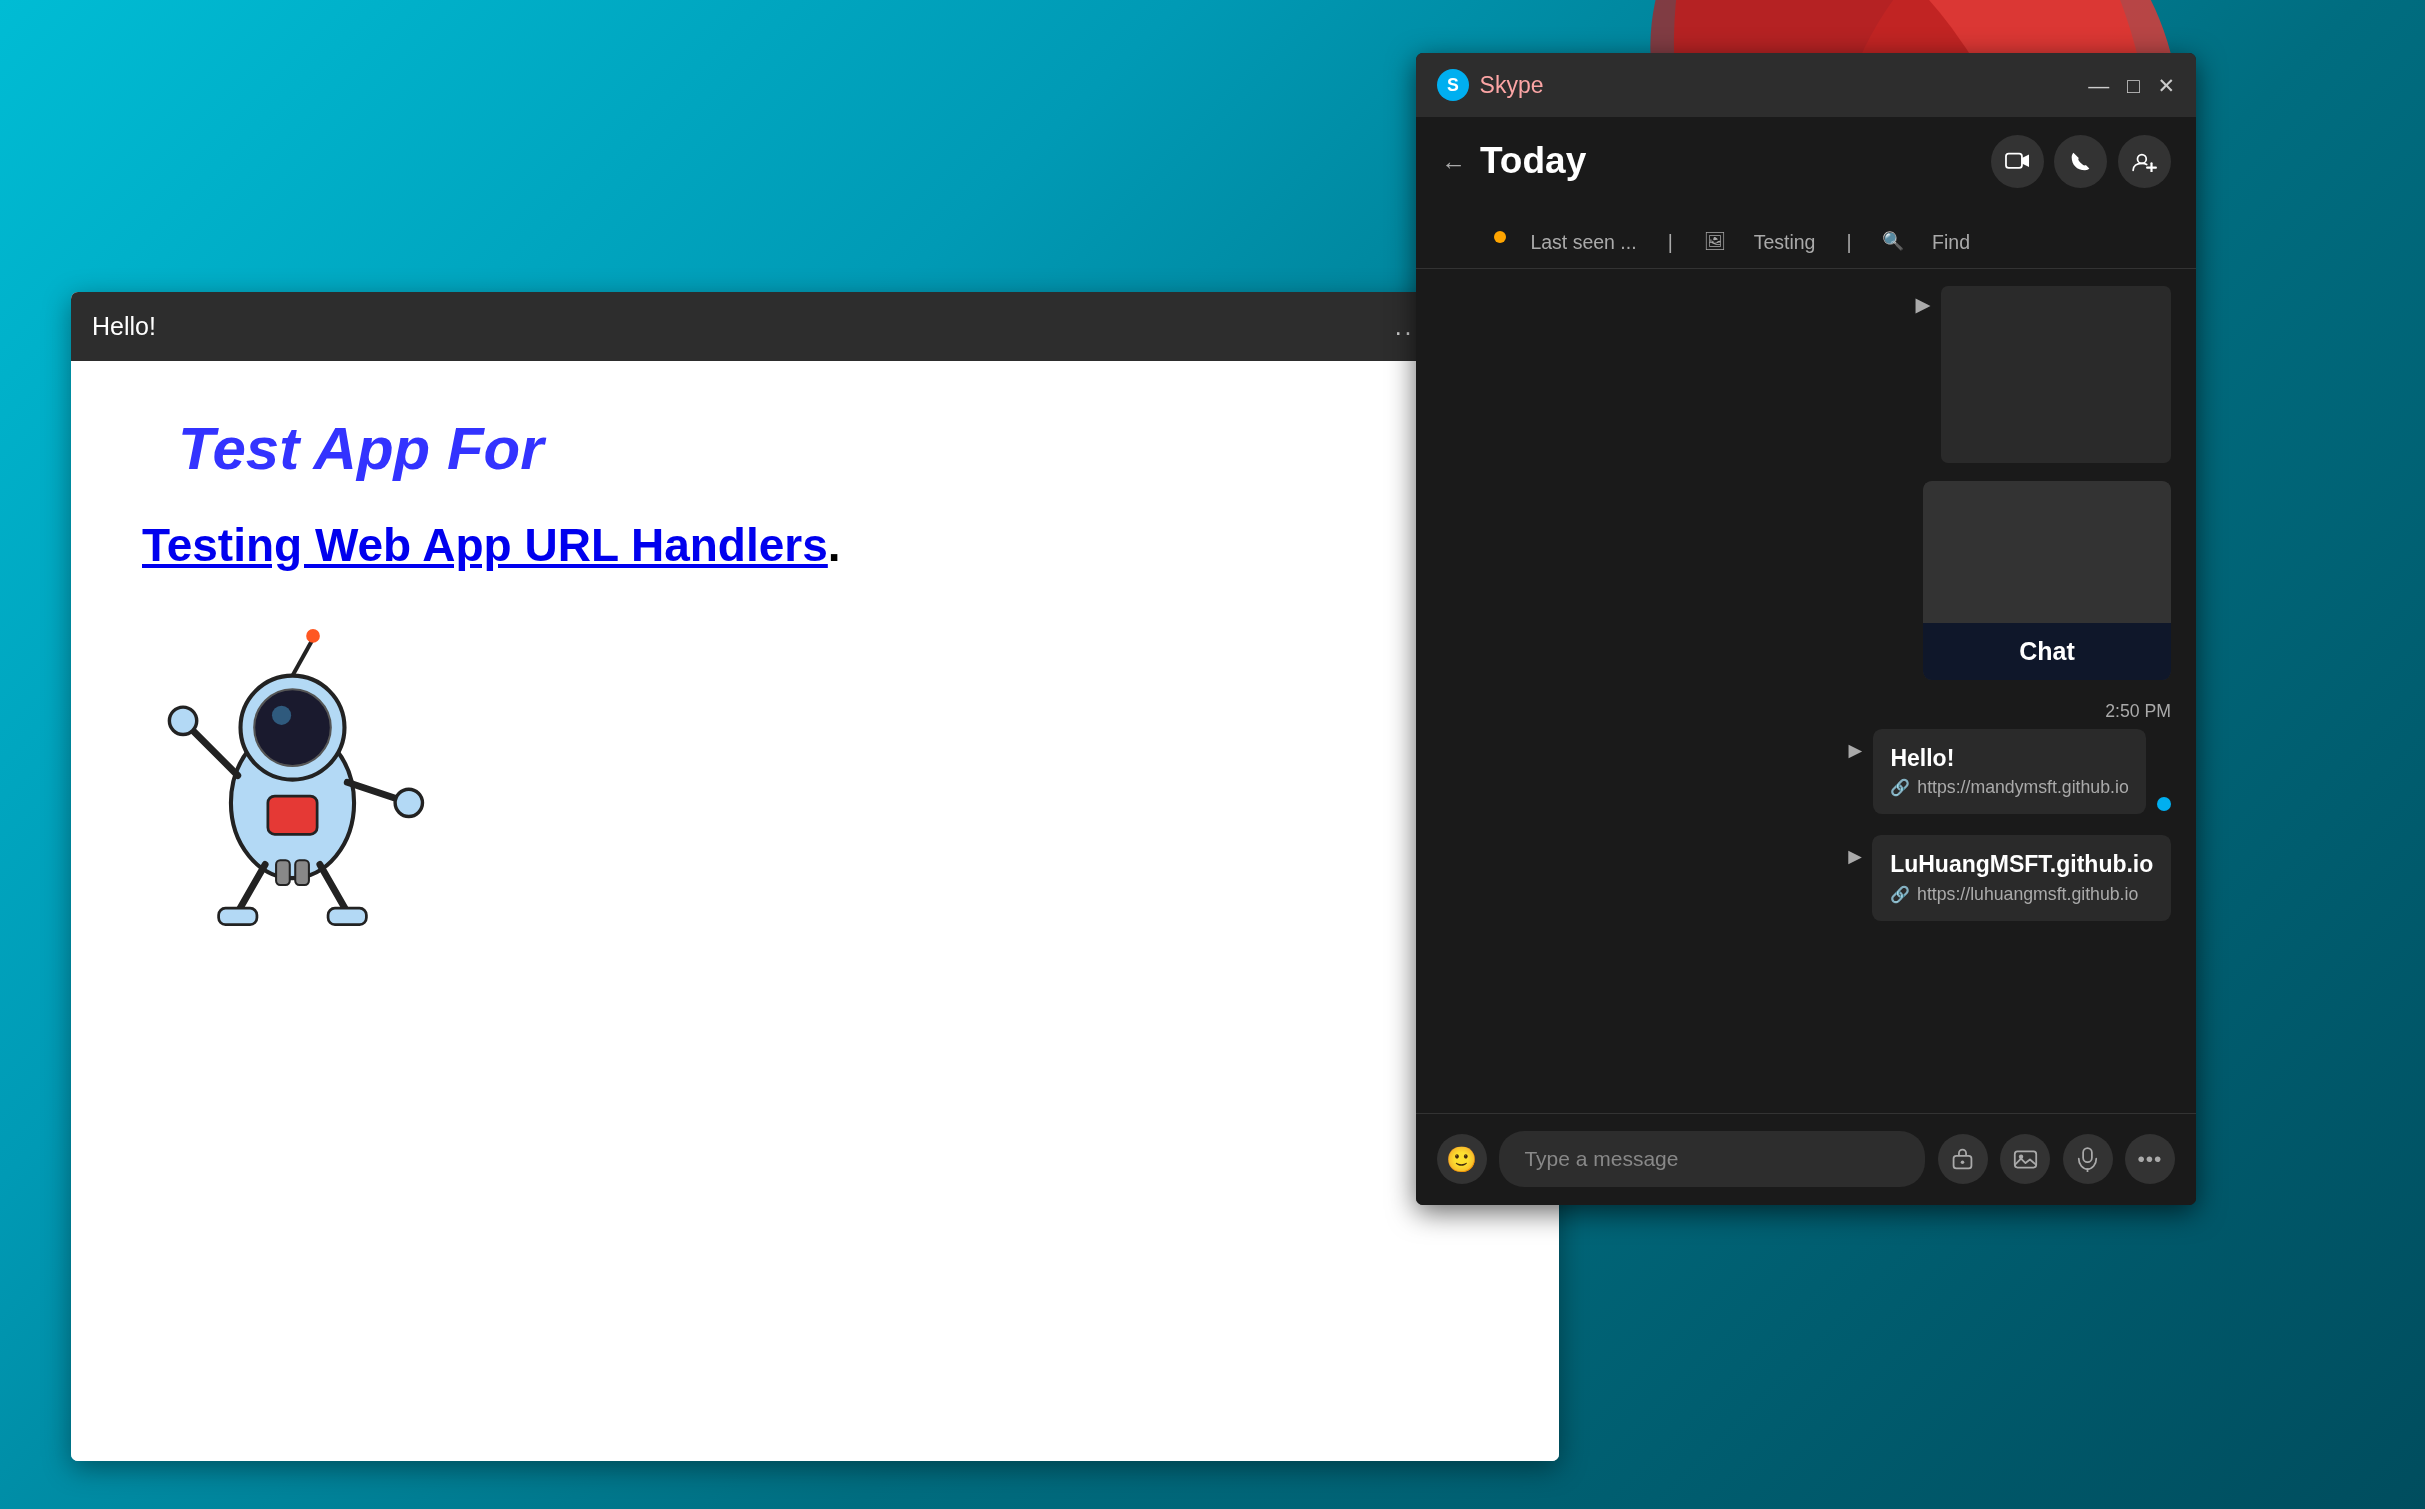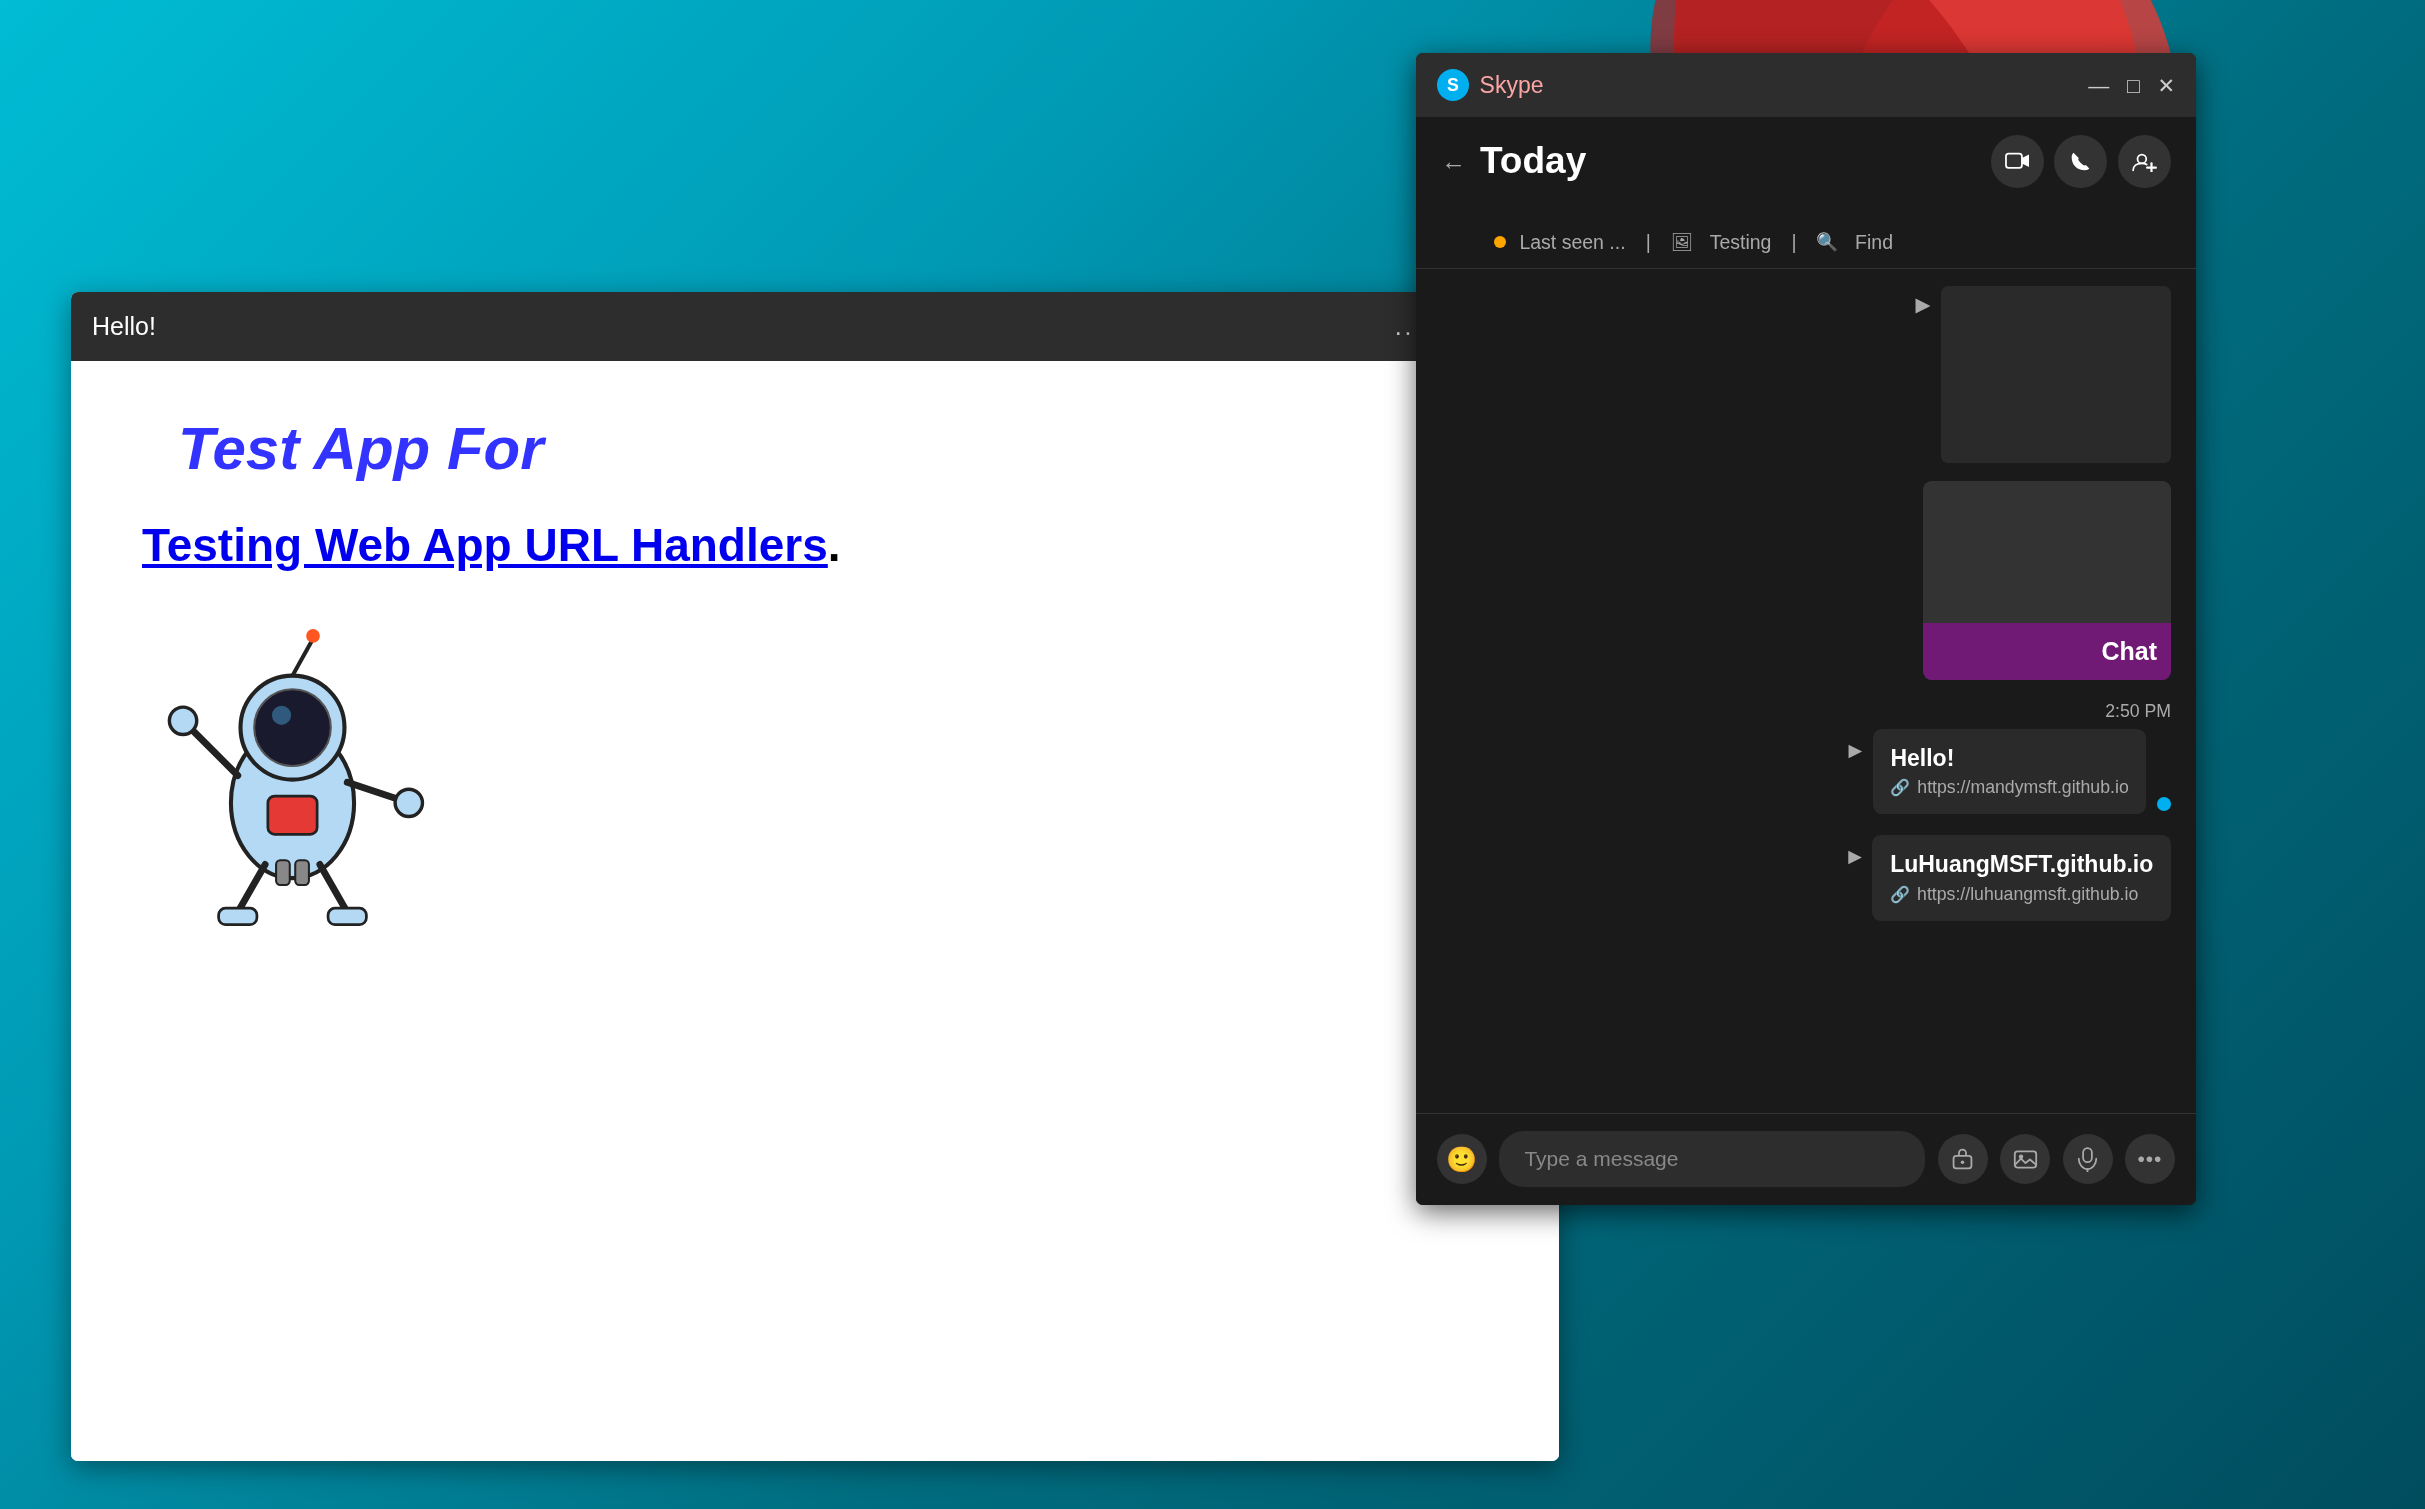--- a/index.html
+++ b/index.html
@@ -216,22 +216,21 @@
       cursor: pointer;
       display: flex;
       align-items: center;
       justify-content: center;
       color: #ffffff;
       font-size: 23px;
     }
 
     .skype-status {
       display: flex;
-      align-items: center;
-      gap: 13px;
+      gap: 24px;
       font-size: 19.5px;
       color: #aaaaaa;
       padding-left: 53px;
       margin-top: 43px;
     }
 
     .status-dot {
       width: 12.4px;
       height: 12.4px;
       background: #ffa500;
@@ -286,23 +285,23 @@
     .chat-label-thumbnail {
       width: 100%;
       height: 142px;
       background: #333333;
     }
 
     .chat-label-text {
       color: #ffffff;
       font-size: 25px;
       font-weight: 700;
-      text-align: right;
+      text-align: center;
       padding: 14px;
-      background: #701a75;
+      background: #0f172a;
     }
 
     
     .today-divider {
       display: flex;
       align-items: center;
       gap: 14px;
       margin: 17.7px 0 7px;
     }
 

